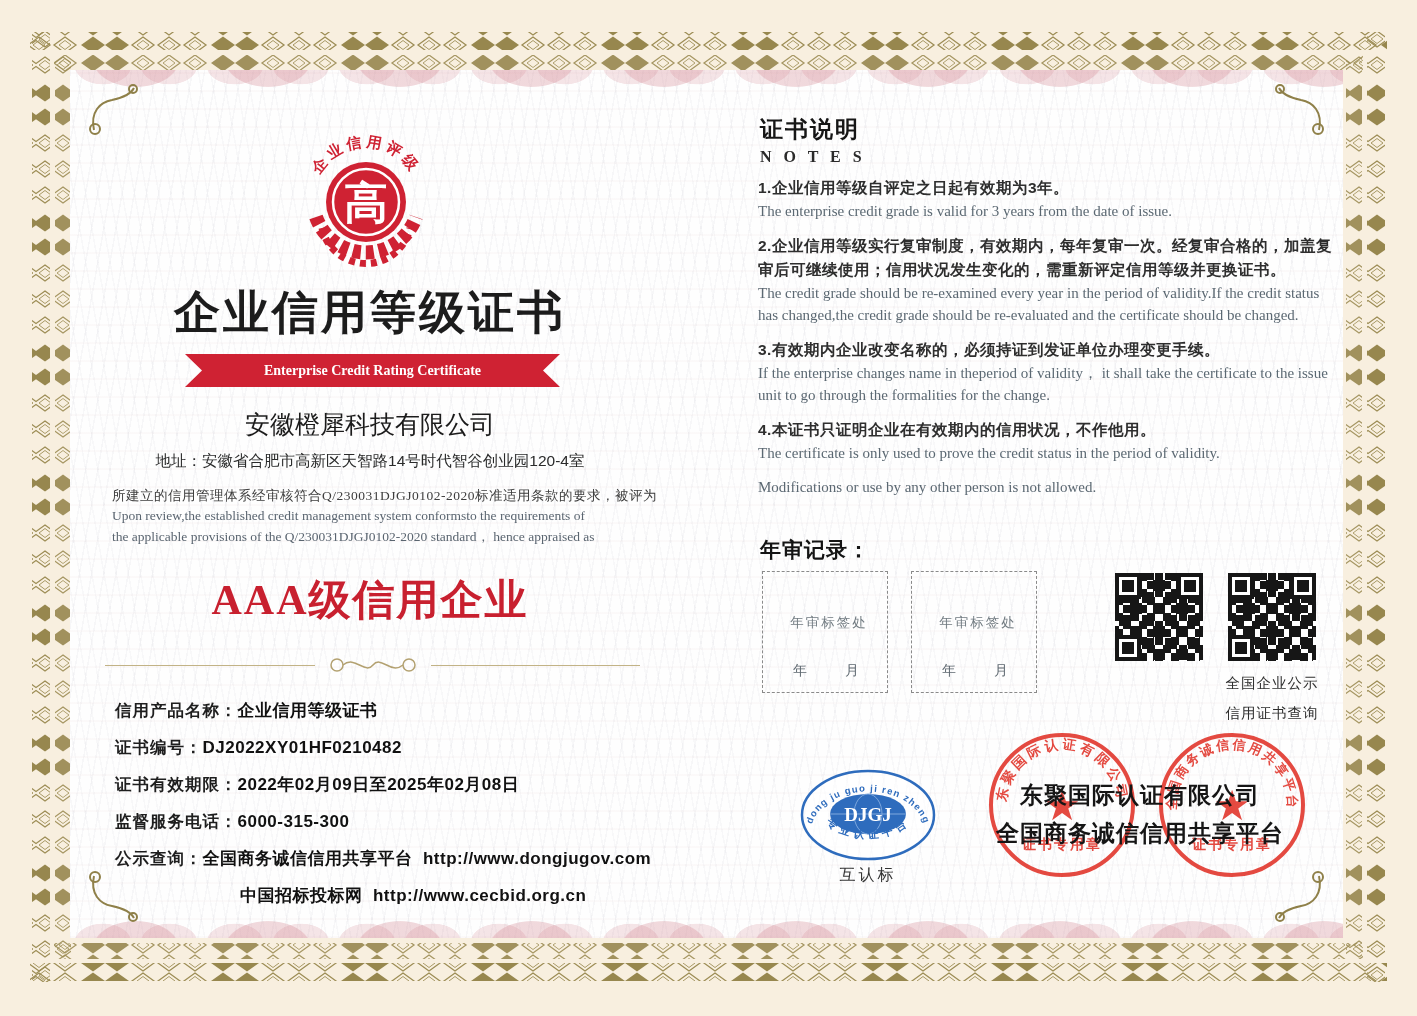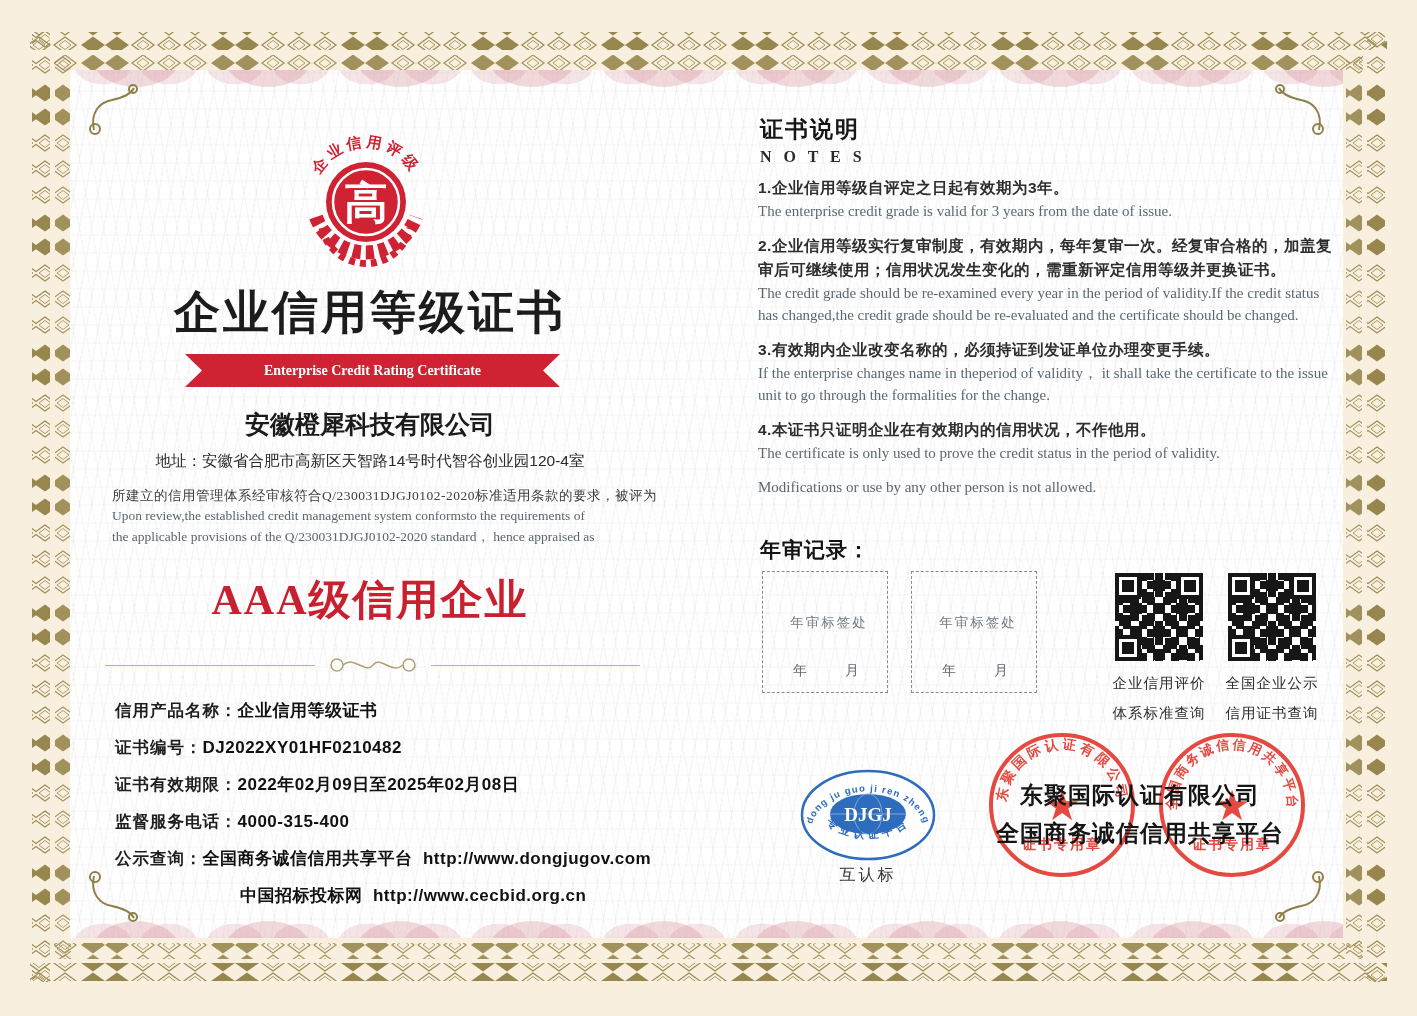--- a/index.html
+++ b/index.html
@@ -35,21 +35,21 @@
     left:0;top:212px;width:600px;text-align:center;
     font-size:46px;font-weight:bold;letter-spacing:3px;color:#1c1c1c;
     font-family:"Liberation Sans","DejaVu Sans",sans-serif;
   }
   .ribbon{
     left:115px;top:284px;width:375px;height:33px;line-height:33px;
     background:#cf2233;color:#fff;text-align:center;
     font-family:"Liberation Serif","DejaVu Serif",serif;font-weight:bold;font-size:14px;
     clip-path:polygon(0 0,100% 0,calc(100% - 17px) 50%,100% 100%,0 100%,17px 50%);
   }
-  .company{left:0;top:338px;width:600px;text-align:center;font-size:25px;font-weight:bold;color:#1b1b1b}
+  .company{left:0;top:338px;width:600px;text-align:center;font-size:25px;font-weight:normal;color:#1b1b1b}
   .address{left:0;top:381px;width:600px;text-align:center;font-size:15.5px;color:#2a2a2a}
   .appr{left:42px;top:417px;width:560px}
   .appr .zh{font-family:"Liberation Serif","DejaVu Serif",serif;font-size:13.5px;color:#3d3d3d;letter-spacing:.5px}
   .appr .en{font-family:"Liberation Serif","DejaVu Serif",serif;font-size:13.5px;color:#5a6570;line-height:21px}
   .rating{left:0;top:502px;width:600px;text-align:center;font-size:42px;font-weight:bold;color:#c8202f;
     font-family:"Liberation Serif","DejaVu Serif",serif;letter-spacing:2px}
   .divider{left:35px;top:582px;width:535px;height:26px;display:flex;align-items:center}
   .divider .line{flex:1;height:1px;background:#c2b386}
   .fields{left:45px;top:622px;width:580px}
   .frow{height:37px;display:flex;align-items:center}
@@ -201,21 +201,21 @@
     <div class="frow">
       <span class="flabel">证书编号：</span>
         <span class="fvalue">DJ2022XY01HF0210482</span>
       </div>
     <div class="frow">
       <span class="flabel">证书有效期限：</span>
         <span class="fvalue">2022年02月09日至2025年02月08日</span>
       </div>
     <div class="frow">
       <span class="flabel">监督服务电话：</span>
-        <span class="fvalue">4000-315-400</span>
+        <span class="fvalue">6000-315-300</span>
       </div>
     <div class="frow">
       <span class="flabel">公示查询：</span>
         <span class="fvalue">全国商务诚信信用共享平台  http://www.dongjugov.com</span>
       </div>
     <div class="frow indent">
       <span class="flabel"></span>
         <span class="fvalue">中国招标投标网  http://www.cecbid.org.cn</span>
       </div>
   </div>
@@ -266,24 +266,20 @@
     <div class="finder f-tl"></div>
       <div class="finder f-tr"></div>
       <div class="finder f-bl"></div>
     </div>
   <div class="abs qr" style="left:1158px">
     <div class="finder f-tl"></div>
       <div class="finder f-tr"></div>
       <div class="finder f-bl"></div>
     </div>
 
-  <div class="abs qrcap" style="left:1030px">
-    <div>企业信用评价</div>
-    <div>体系标准查询</div>
-    </div>
   <div class="abs qrcap" style="left:1143px">
     <div>全国企业公示</div>
     <div>信用证书查询</div>
     </div>
 
   <svg class="abs" width="140" height="95" viewBox="0 0 140 95" style="left:728px;top:698px">
     <defs>
       <path id="bArcT" d="M14,56 A57,40 0 0 1 126,56"></path>
       <path id="bArcB" d="M22,48 A52,36 0 0 0 118,48"></path>
     </defs>

